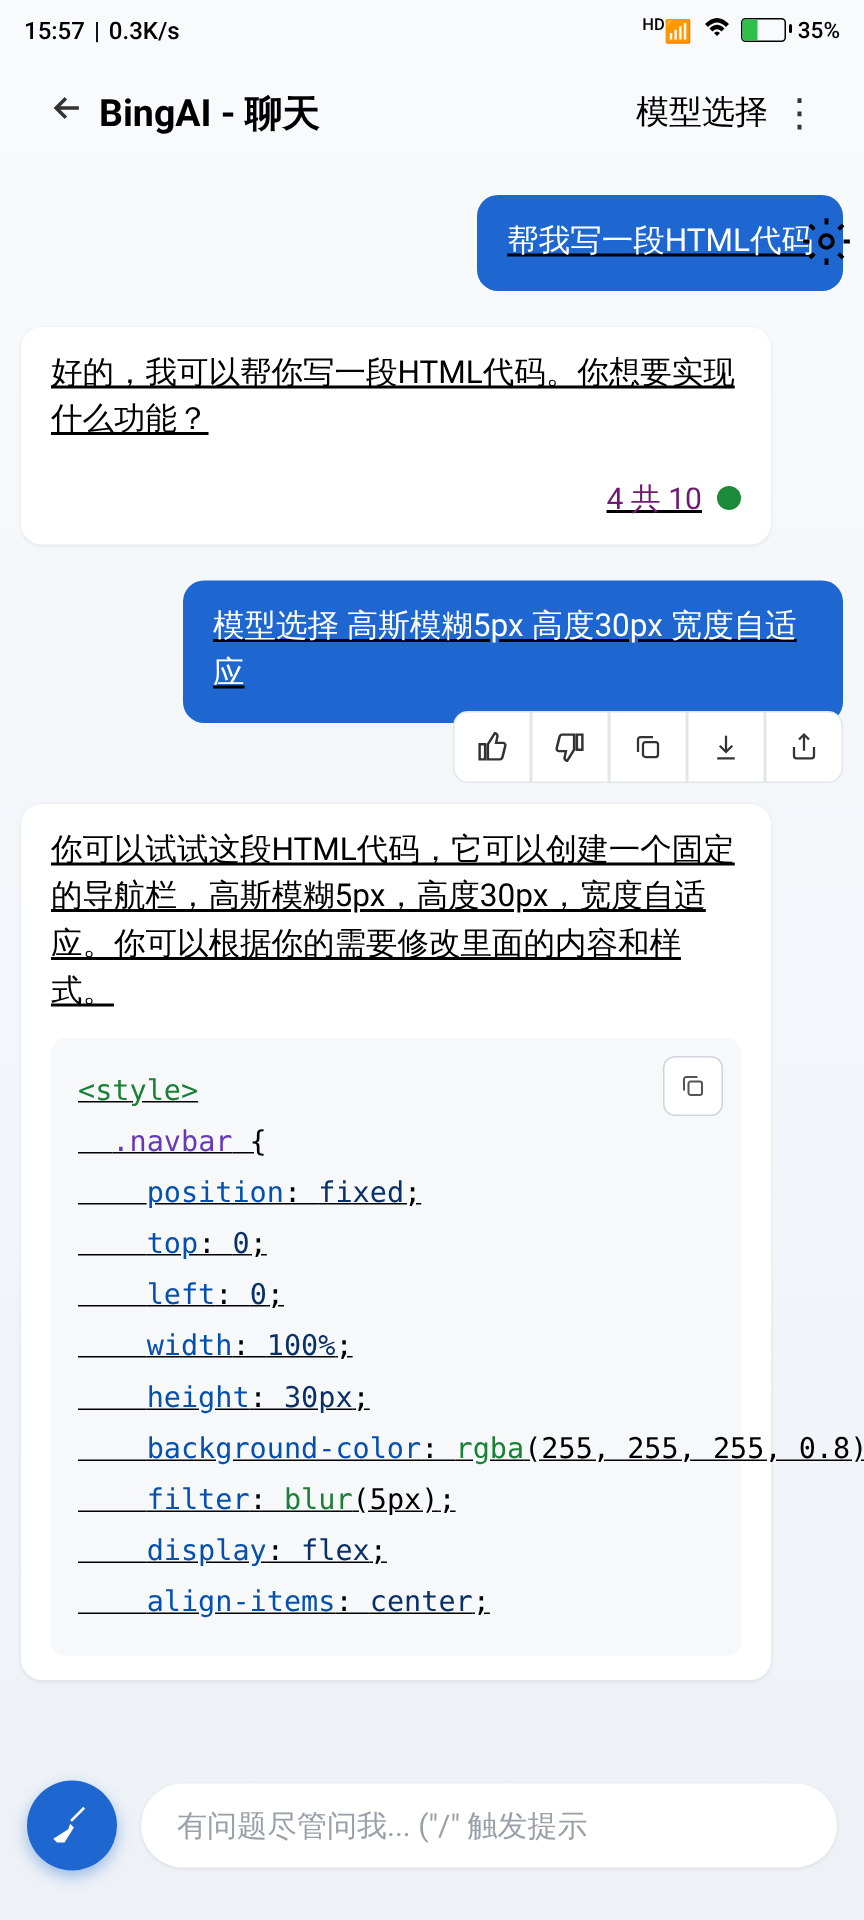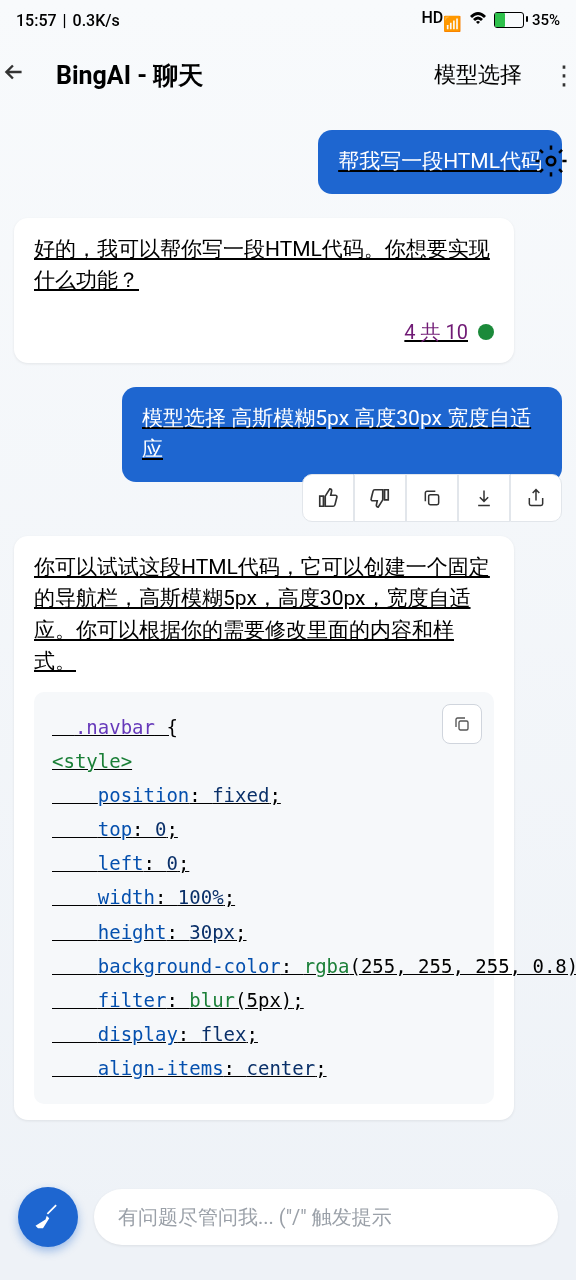--- a/index.html
+++ b/index.html
@@ -46,22 +46,22 @@
     .battery-fill {
       width: 35%;
       height: 100%;
       background: #2ec04b;
       border-radius: 1px;
     }
     .nav-bar {
       height: 70px;
       display: flex;
       align-items: center;
-      padding: 0 1px;
-      gap: 29px;
+      padding: 0 32px;
+      gap: 8px;
     }
     .back-arrow { font-size: 28px; color: #333; }
     .title { font-size: 25px; font-weight: 700; color: #000; flex: 1; }
     .model-select { font-size: 22px; font-weight: 500; color: #000; }
     .dots { font-size: 26px; color: #333; letter-spacing: -2px; }
     .chat-area {
       padding: 20px 14px 0;
       display: flex;
       flex-direction: column;
       gap: 24px;
@@ -192,21 +192,21 @@
       height: 56px;
       border-radius: 30px;
       background: #fff;
       display: flex;
       align-items: center;
       padding: 0 24px;
       font-size: 20px;
       color: #9aa0a8;
       box-shadow: 0 1px 3px rgba(0,0,0,0.08);
     }
-    .signal-text { font-size: 16px; vertical-align: super; margin-top: 32px; }
+    .signal-text { font-size: 11px; vertical-align: super; margin-top: 32px; }
   </style>
 </head>
 <body>
 
 <div class="status-bar">
   <div class="status-left">
     <span>15:57</span>
     <span>|</span>
     <span>0.3K/s</span>
   </div>
@@ -294,22 +294,22 @@
   <div class="msg-row assistant">
     <div class="bubble assistant">
       <div>你可以试试这段HTML代码，它可以创建一个固定的导航栏，高斯模糊5px，高度30px，宽度自适应。你可以根据你的需要修改里面的内容和样式。</div>
       <div class="code-block">
         <div class="copy-btn">
           <svg width="18" height="18" viewBox="0 0 24 24" fill="none" stroke="#555" stroke-width="1.8">
               <rect x="8" y="8" width="12" height="12" rx="2"></rect>
               <path d="M4 16V6a2 2 0 012-2h10"></path>
             </svg>
         </div>
+        <div class="code-line"><span class="tk-tag">&lt;style&gt;</span></div>
         <div class="code-line">  <span class="tk-sel">.navbar</span><span> {</span></div>
-        <div class="code-line"><span class="tk-tag">&lt;style&gt;</span></div>
         <div class="code-line">    <span class="tk-prop">position</span>: <span class="tk-val">fixed</span>;</div>
         <div class="code-line">    <span class="tk-prop">top</span>: <span class="tk-num">0</span>;</div>
         <div class="code-line">    <span class="tk-prop">left</span>: <span class="tk-num">0</span>;</div>
         <div class="code-line">    <span class="tk-prop">width</span>: <span class="tk-num">100%</span>;</div>
         <div class="code-line">    <span class="tk-prop">height</span>: <span class="tk-num">30px</span>;</div>
         <div class="code-line">    <span class="tk-prop">background-color</span>: <span class="tk-func">rgba</span><span>(255, 255, 255, 0.8)</span>;</div>
         <div class="code-line">    <span class="tk-prop">filter</span>: <span class="tk-func">blur</span><span>(5px)</span>;</div>
         <div class="code-line">    <span class="tk-prop">display</span>: <span class="tk-val">flex</span>;</div>
         <div class="code-line">    <span class="tk-prop">align-items</span>: <span class="tk-val">center</span>;</div>
       </div>

